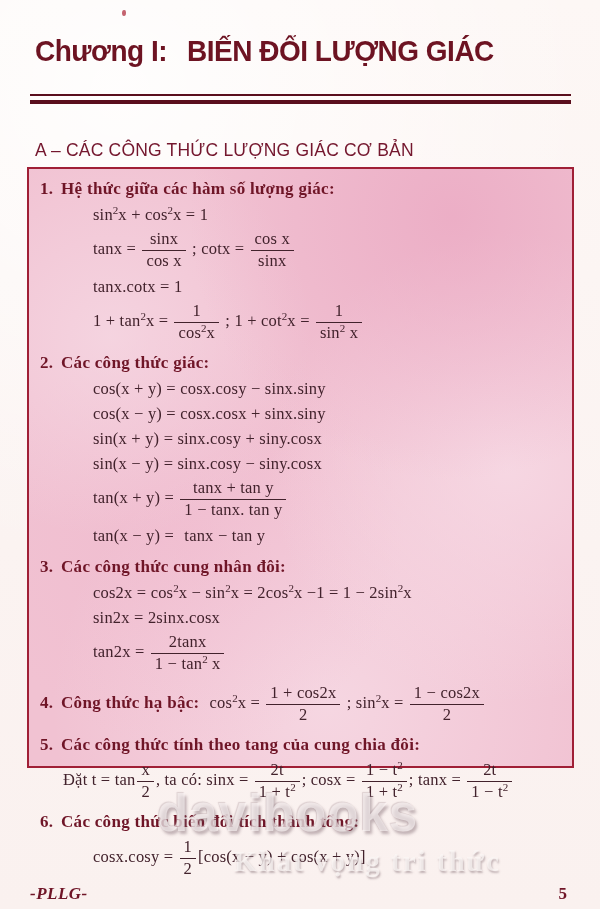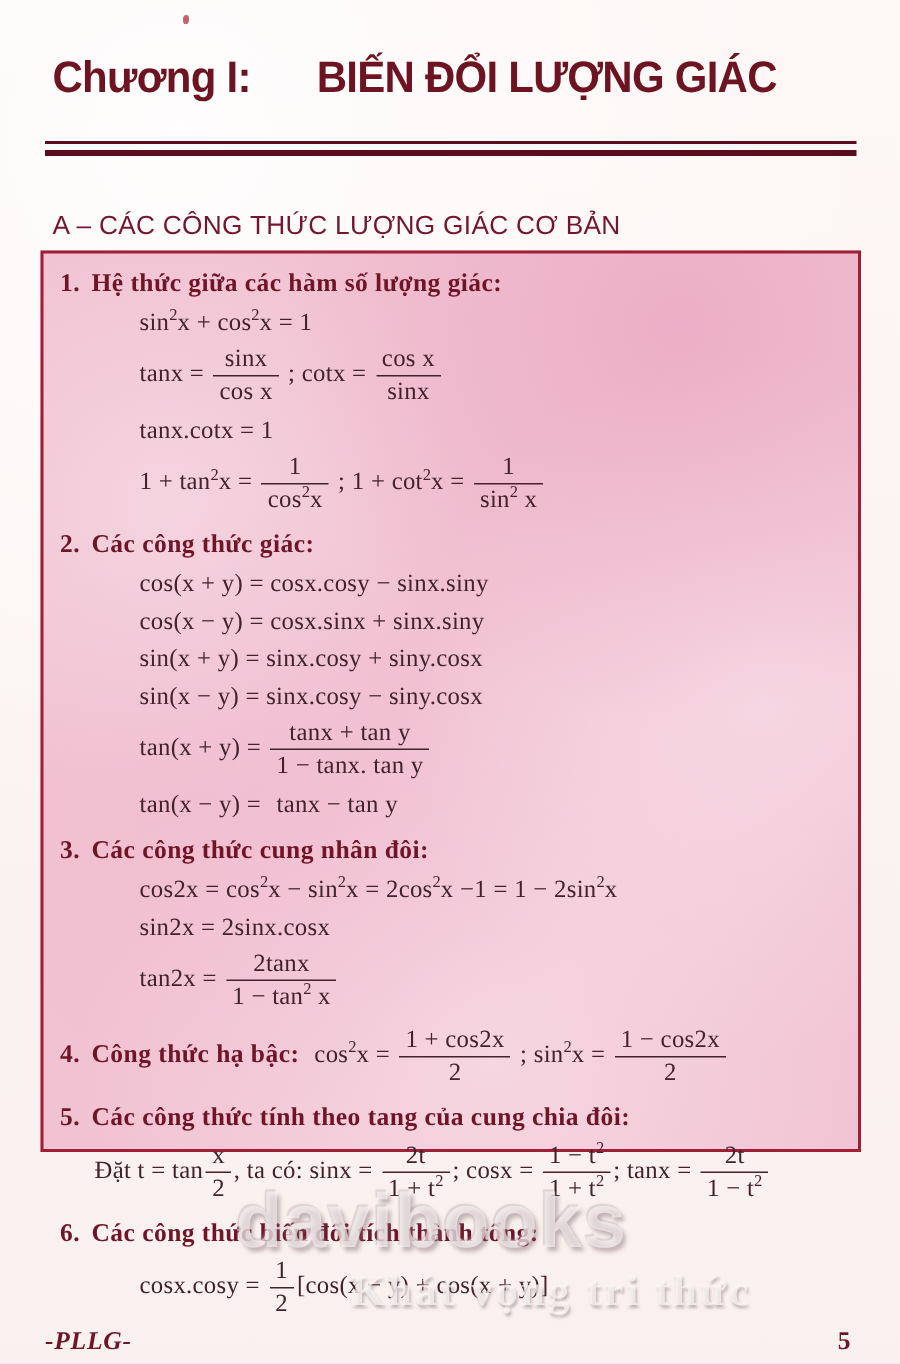--- a/index.html
+++ b/index.html
@@ -11,21 +11,21 @@
       linear-gradient(180deg,#fdf7f5 0%, #fbf3f1 60%, #faf1ef 100%);
     overflow:hidden;
     font-family:"Liberation Serif", serif;
   }
   
   .speck{position:absolute;left:122px;top:10px;width:4px;height:6px;background:#b03040;border-radius:50% 40% 50% 40%;opacity:.75;}
 
   
   .chapter-row{
     position:absolute;left:35px;top:36px;right:25px;
-    display:flex;align-items:baseline;gap:44px;
+    display:flex;align-items:baseline;gap:20px;
     font-family:"Liberation Sans", sans-serif;
     font-weight:bold;color:#6d1322;
     font-size:28px;letter-spacing:-0.5px;
     white-space:nowrap;
   }
   .chapter-row .label{transform:scaleY(1.05);}
   .chapter-row .title{transform:scaleY(1.05);}
 
   .double-rule{
     position:absolute;left:30px;right:29px;top:94px;
@@ -127,21 +127,21 @@
       <div class="f-section">
         <div class="f-heading"><span class="f-num">1.</span><span class="f-title">Hệ thức giữa các hàm số lượng giác:</span></div>
         <div class="f-line">sin<sup>2</sup>x + cos<sup>2</sup>x = 1</div>
         <div class="f-line">tanx = <span class="frac"><span class="fr-num">sinx</span><span class="fr-den">cos x</span></span> ; cotx = <span class="frac"><span class="fr-num">cos x</span><span class="fr-den">sinx</span></span></div>
         <div class="f-line">tanx.cotx = 1</div>
         <div class="f-line">1 + tan<sup>2</sup>x = <span class="frac"><span class="fr-num">1</span><span class="fr-den">cos<sup>2</sup>x</span></span> ; 1 + cot<sup>2</sup>x = <span class="frac"><span class="fr-num">1</span><span class="fr-den">sin<sup>2</sup> x</span></span></div>
       </div>
       <div class="f-section">
         <div class="f-heading"><span class="f-num">2.</span><span class="f-title">Các công thức giác:</span></div>
         <div class="f-line">cos(x + y) = cosx.cosy − sinx.siny</div>
-        <div class="f-line">cos(x − y) = cosx.sinx + sinx.siny</div>
+        <div class="f-line">cos(x − y) = cosx.cosx + sinx.siny</div>
         <div class="f-line">sin(x + y) = sinx.cosy + siny.cosx</div>
         <div class="f-line">sin(x − y) = sinx.cosy − siny.cosx</div>
         <div class="f-line">tan(x + y) = <span class="frac"><span class="fr-num">tanx + tan y</span><span class="fr-den">1 − tanx. tan y</span></span></div>
         <div class="f-line">tan(x − y) = <span class="frac"><span class="fr-num">tanx − tan y</span></span></div>
       </div>
       <div class="f-section">
         <div class="f-heading"><span class="f-num">3.</span><span class="f-title">Các công thức cung nhân đôi:</span></div>
         <div class="f-line">cos2x = cos<sup>2</sup>x − sin<sup>2</sup>x = 2cos<sup>2</sup>x −1 = 1 − 2sin<sup>2</sup>x</div>
         <div class="f-line">sin2x = 2sinx.cosx</div>
         <div class="f-line">tan2x = <span class="frac"><span class="fr-num">2tanx</span><span class="fr-den">1 − tan<sup>2</sup> x</span></span></div>

